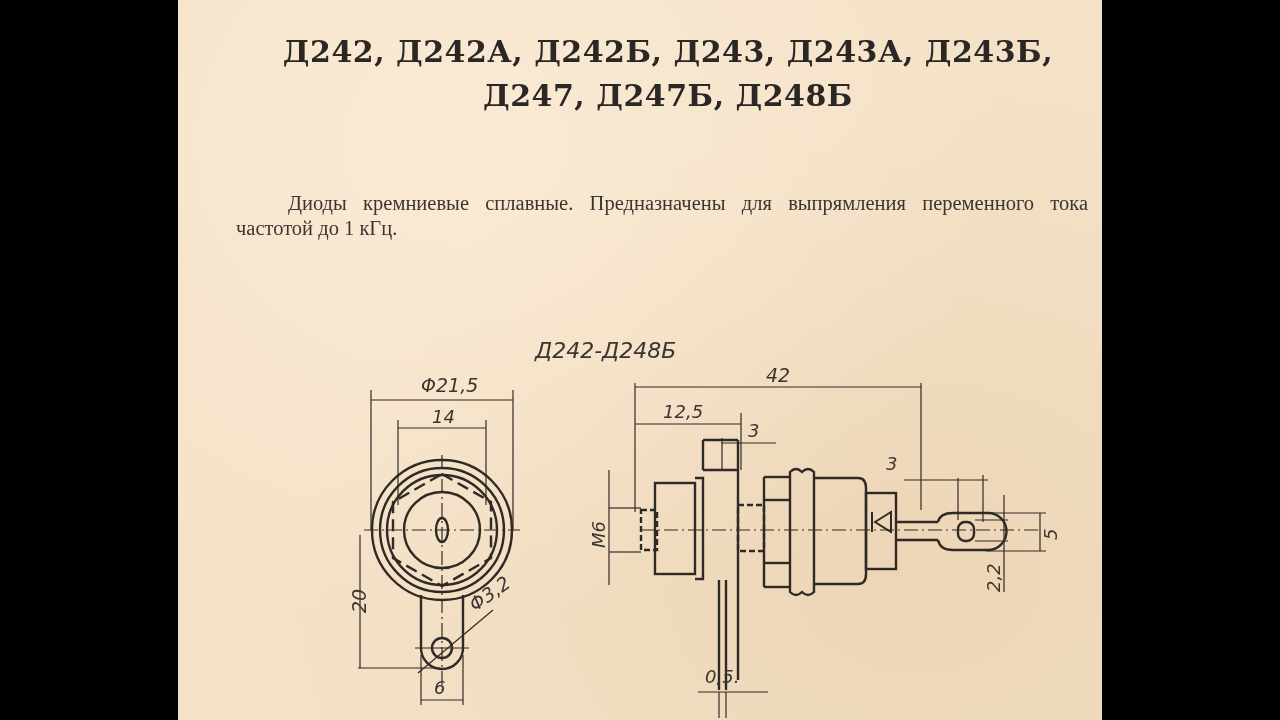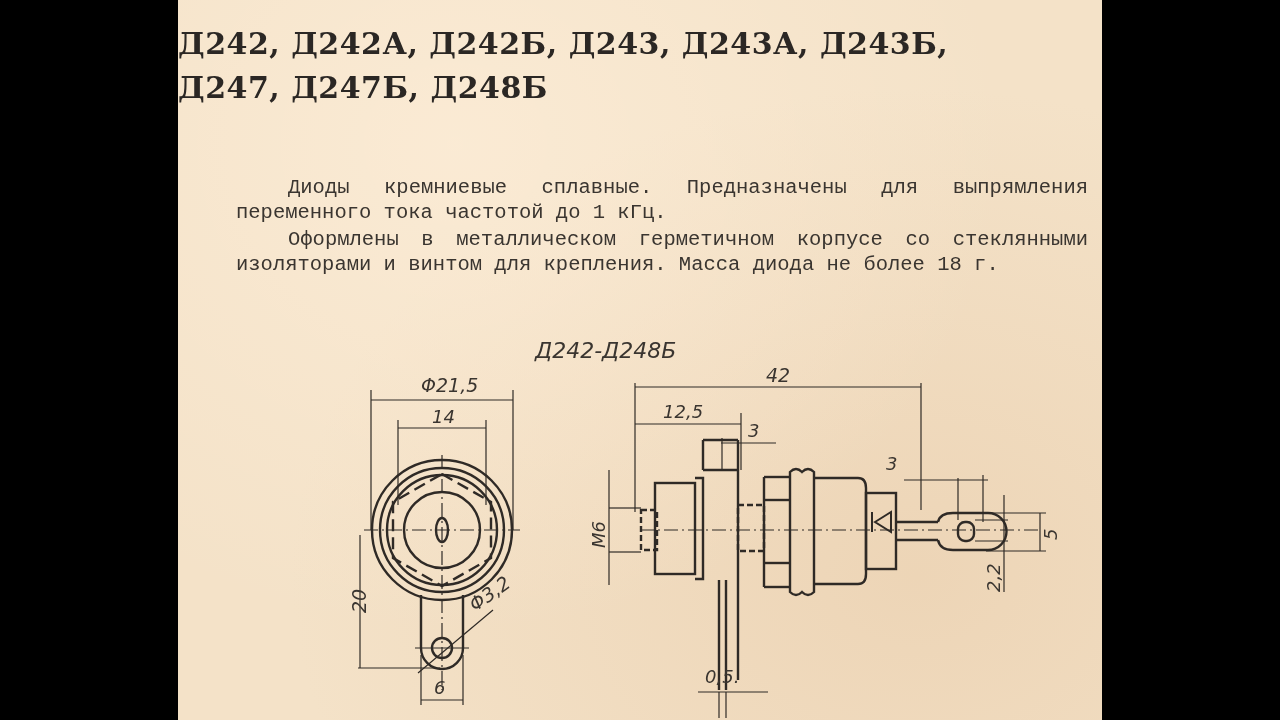--- a/index.html
+++ b/index.html
@@ -8,49 +8,48 @@
     }
     .page {
       position: absolute; left: 178px; top: 0; width: 924px; height: 720px;
       background: #f4e2c8;
       background-image:
         radial-gradient(ellipse at 30% 20%, rgba(255,240,220,0.6), rgba(0,0,0,0) 60%),
         radial-gradient(ellipse at 80% 80%, rgba(230,200,165,0.5), rgba(0,0,0,0) 60%);
       color: #2a2622;
     }
     .title {
-      position: absolute; left: 0; top: 22px; width: 924px; 
+      position: absolute; left: 0; top: 30px; width: 924px; text-align: center;
       font-family: "DejaVu Serif", serif; font-weight: bold; font-size: 30px;
-      line-height: 44px; letter-spacing: 0.5px; color: #2b2724;
+      line-height: 44px; letter-spacing: 0.5px; color: #2b2724; padding-left: 28px;
     }
     .title div { white-space: nowrap; }
     .para {
       position: absolute; left: 58px; width: 852px;
-      font-family: Liberation Mono, monospace; font-size: 20.5px; line-height: 25px;
-      color: #3a3530; text-align: justify; text-align-last: left;
+      font-family: Liberation Serif, serif; font-size: 20.5px; line-height: 25px;
+      color: #3a3530; text-align: justify; text-align-last: left; margin-top: 16px;
     }
     .p1 { top: 175px; }
     .p2 { top: 227px; }
     .para .ind { display: inline-block; width: 52px; }
     .drawing { position: absolute; left: 0; top: 0; width: 924px; height: 720px; }
     .drawing text {
       font-family: "DejaVu Sans", sans-serif; font-style: italic; fill: #3a3530;
     }
   </style>
 </head>
 <body>
 
 <div class="page">
   <div class="title">
     <div>Д242, Д242А, Д242Б, Д243, Д243А, Д243Б,</div>
     <div>Д247, Д247Б, Д248Б</div>
   </div>
 
   <div class="para p1"><span class="ind"></span><span>Диоды кремниевые сплавные. Предназначены для выпрямления переменного тока частотой до 1 кГц.</span></div>
-  <div class="para p2"><span class="ind"></span><span>Оформлены в металлическом герметичном корпусе со стеклянными изоляторами и винтом для крепления. Масса диода не более 18 г.</span></div>
 
   <svg class="drawing" viewBox="0 0 924 720" width="924" height="720">
     <g stroke="#2f2a26" fill="none" stroke-width="2.4">
 
       <g>
         <circle cx="264" cy="530" r="70"></circle>
         <circle cx="264" cy="530" r="62"></circle>
         <circle cx="264" cy="530" r="55"></circle>
         <polygon points="264,474 313,502 313,558 264,586 215,558 215,502" stroke-dasharray="12,6"></polygon>
         <circle cx="264" cy="530" r="38"></circle>

